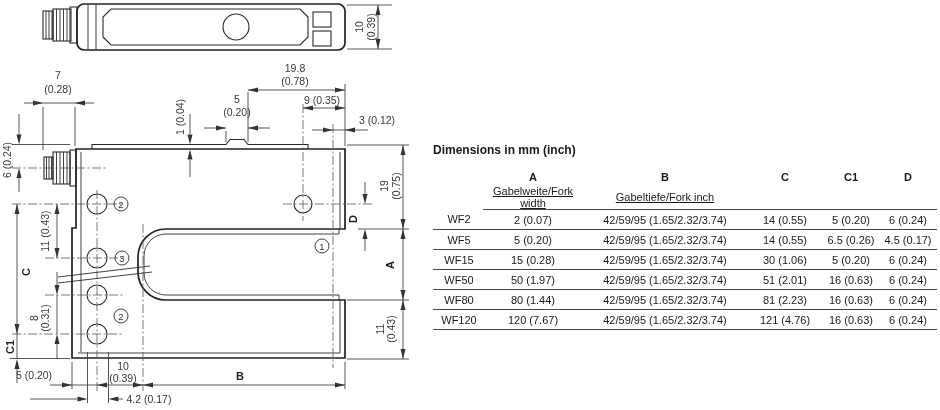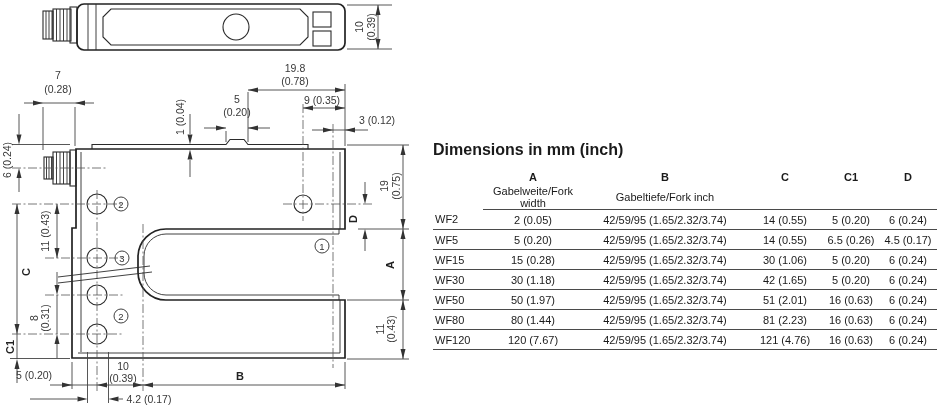--- a/index.html
+++ b/index.html
@@ -9,28 +9,28 @@
   svg text.bold{font-weight:bold;font-size:11px;fill:#222;}
   svg text.callout{font-size:9.5px;fill:#333;}
   .ln{stroke:#2b2b2b;fill:none;stroke-width:1.1px;}
   .thick{stroke:#222;fill:none;stroke-width:1.7px;}
   .thin{stroke:#2b2b2b;fill:none;stroke-width:0.9px;}
   .cl{stroke:#555;fill:none;stroke-width:0.8px;stroke-dasharray:9 2.5 2 2.5;}
   .dim{stroke:#444;fill:none;stroke-width:0.9px;}
   .arr{fill:#333;stroke:none;}
   
   #table-panel{position:absolute;left:433px;top:144px;width:506px;}
-  #table-title{font-size:16px;font-weight:bold;line-height:12px;margin:0 0 13px 0;}
+  #table-title{font-size:12px;font-weight:bold;line-height:12px;margin:0 0 13px 0;}
   table.dims{border-collapse:collapse;table-layout:fixed;width:504px;font-size:11px;}
   table.dims th,table.dims td{padding:0;font-weight:normal;text-align:center;vertical-align:middle;}
   table.dims thead th{font-weight:bold;height:16px;}
   table.dims tr.sub th{height:23px;font-weight:normal;}
-  table.dims tr.sub th.ruled{border-bottom:1px solid #4a4a4a;}
+  table.dims tr.sub th.ruled{border-bottom:1px solid #4a4a4a;text-decoration:underline;}
   table.dims tbody td{height:19px;border-bottom:1px solid #4a4a4a;}
-  table.dims td.model,table.dims th.model{text-align:left;padding-left:2px;}
+  table.dims td.model,table.dims th.model{text-align:center;padding-left:2px;}
 </style>
 </head>
 <body>
 
 <div id="canvas">
 
   <svg width="430" height="410" viewBox="0 0 430 410">
 
     <g>
 
@@ -218,47 +218,39 @@
           <th class="ruled">Gabelweite/Fork width</th>
           <th class="ruled">Gabeltiefe/Fork inch</th>
           <th class="ruled"></th>
             <th class="ruled"></th>
             <th class="ruled"></th>
         </tr>
       </thead>
       <tbody>
         <tr>
           <td class="model">WF2</td>
-          <td>2 (0.05)</td>
+          <td>2 (0.07)</td>
           <td>42/59/95 (1.65/2.32/3.74)</td>
           <td>14 (0.55)</td>
           <td>5 (0.20)</td>
           <td>6 (0.24)</td>
         </tr>
         <tr>
           <td class="model">WF5</td>
           <td>5 (0.20)</td>
           <td>42/59/95 (1.65/2.32/3.74)</td>
           <td>14 (0.55)</td>
           <td>6.5 (0.26)</td>
           <td>4.5 (0.17)</td>
         </tr>
         <tr>
           <td class="model">WF15</td>
           <td>15 (0.28)</td>
           <td>42/59/95 (1.65/2.32/3.74)</td>
           <td>30 (1.06)</td>
-          <td>5 (0.20)</td>
-          <td>6 (0.24)</td>
-        </tr>
-        <tr>
-          <td class="model">WF30</td>
-          <td>30 (1.18)</td>
-          <td>42/59/95 (1.65/2.32/3.74)</td>
-          <td>42 (1.65)</td>
           <td>5 (0.20)</td>
           <td>6 (0.24)</td>
         </tr>
         <tr>
           <td class="model">WF50</td>
           <td>50 (1.97)</td>
           <td>42/59/95 (1.65/2.32/3.74)</td>
           <td>51 (2.01)</td>
           <td>16 (0.63)</td>
           <td>6 (0.24)</td>

